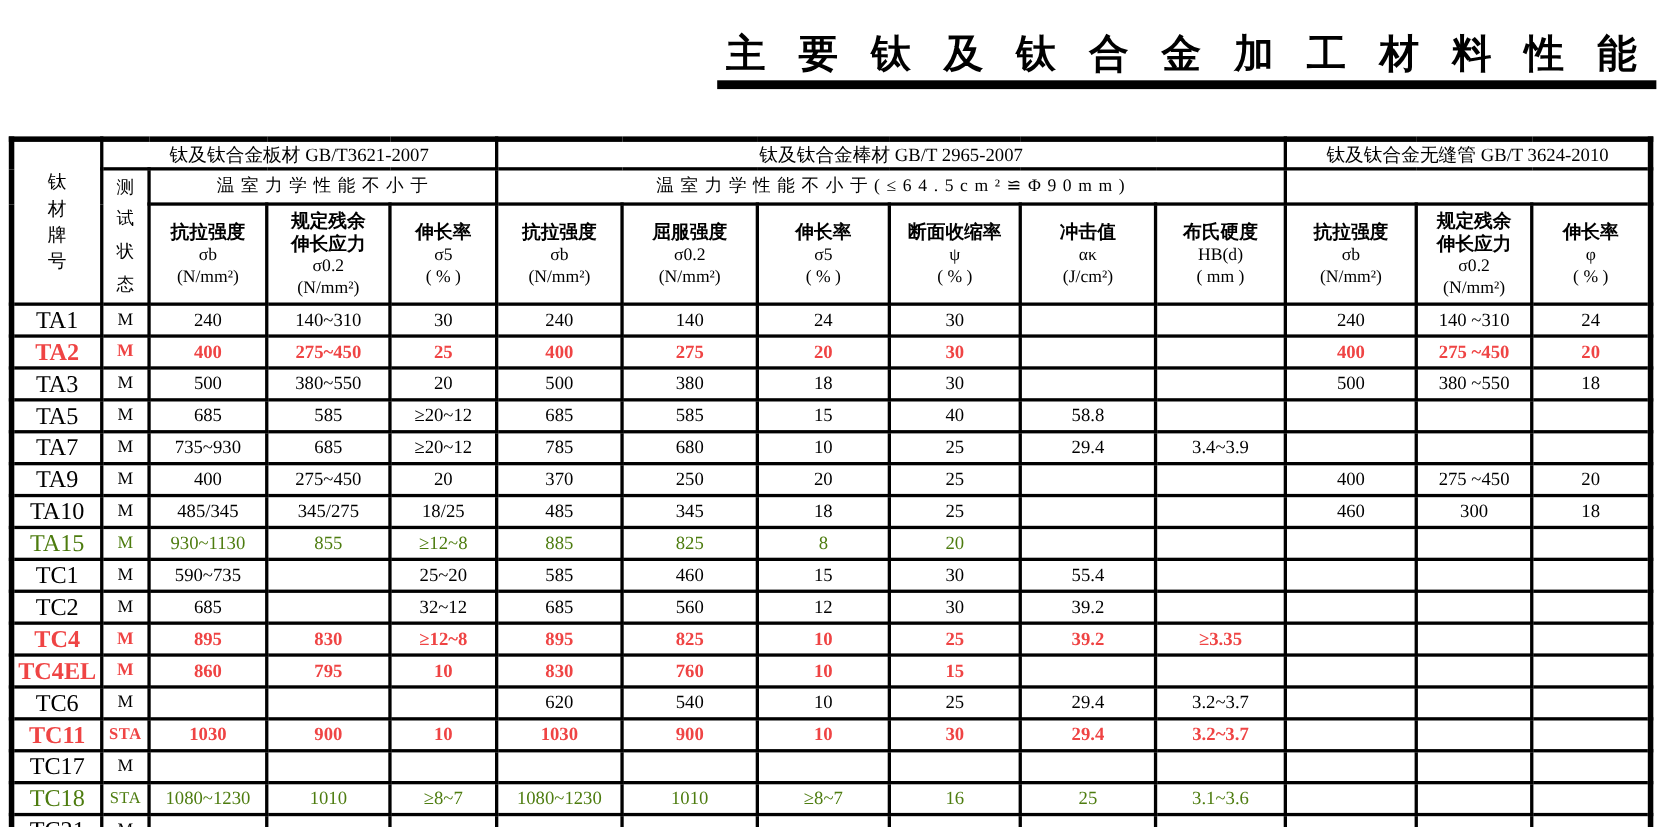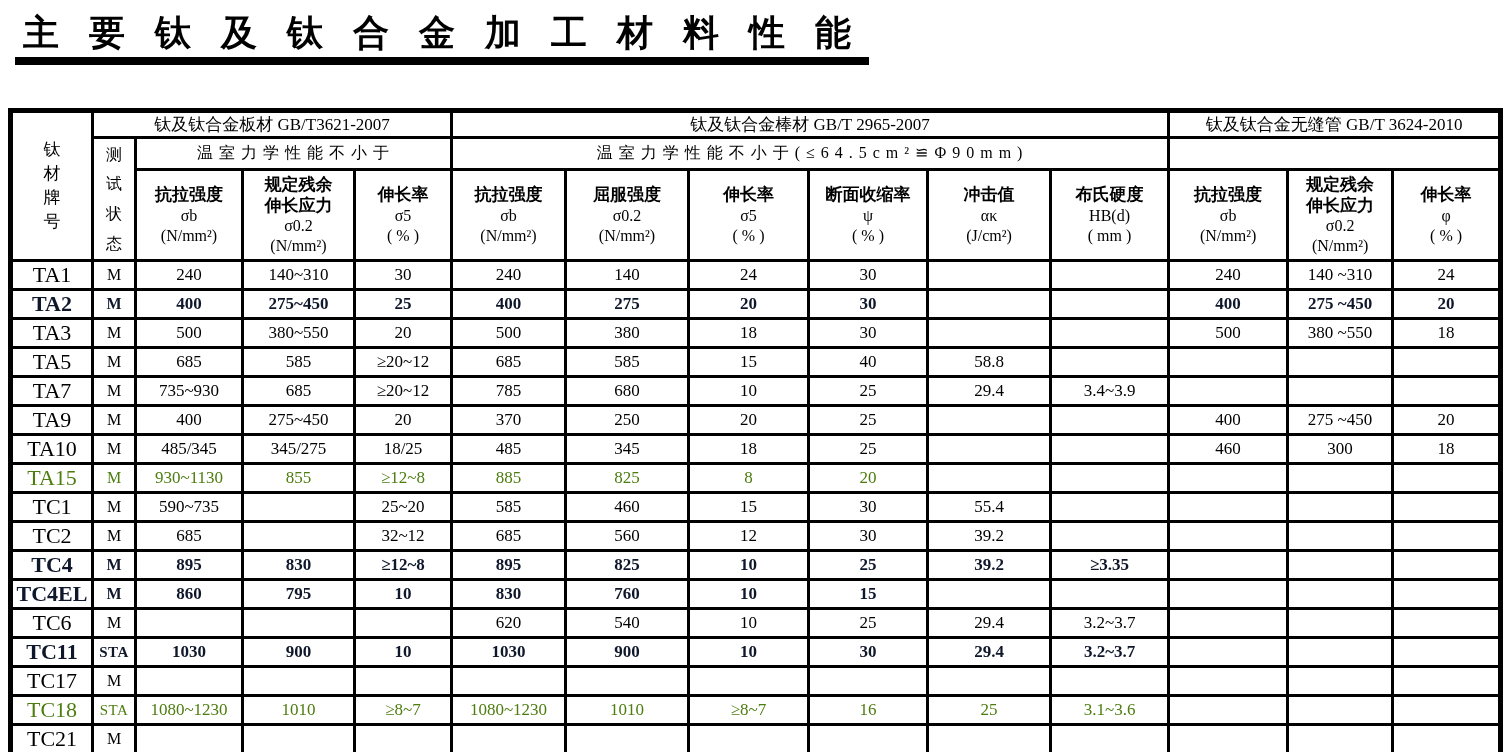--- a/index.html
+++ b/index.html
@@ -1,19 +1,19 @@
 <!DOCTYPE html>
 <html><head>
 <meta charset="utf-8">
 <style>
   * { margin:0; padding:0; box-sizing:border-box; }
   html,body { width:1506px; height:752px; background:#ffffff; overflow:hidden; }
   body { font-family:"Liberation Serif","DejaVu Serif",serif; color:#000; }
 
-  .title-wrap { text-align:left; margin-top:13px; height:58px;padding-left:15px; }
+  .title-wrap { text-align:right; margin-top:29px; height:58px;padding-left:15px; }
   .page-title {
     display:inline-block;
     font-family:"Liberation Sans","DejaVu Sans",sans-serif;
     font-weight:bold;
     font-size:36px;
     letter-spacing:10px;
     line-height:1.1;
     border-bottom:8px solid #000;
     padding:0 8px 4px 8px;
     white-space:nowrap;
@@ -67,21 +67,21 @@
     font-weight:normal;
     font-size:16px;
     line-height:1.25;
   }
 
   tbody td.grade-cell { font-size:22px; }
   tbody td.state-cell { font-size:16px; }
   tbody td.state-cell.sta { font-size:15px; letter-spacing:0.5px; }
 
   tr.red  td { color:#4d7c0f; }
-  tr.red-bold td { color:#0f172a; font-weight:bold; }
+  tr.red-bold td { color:#ef4444; font-weight:bold; }
 </style>
 </head>
 <body>
 
 <div class="title-wrap">
   <span class="page-title">主 要 钛 及 钛 合 金 加 工 材 料 性 能</span>
 </div>
 
 <table class="props">
   <colgroup>

